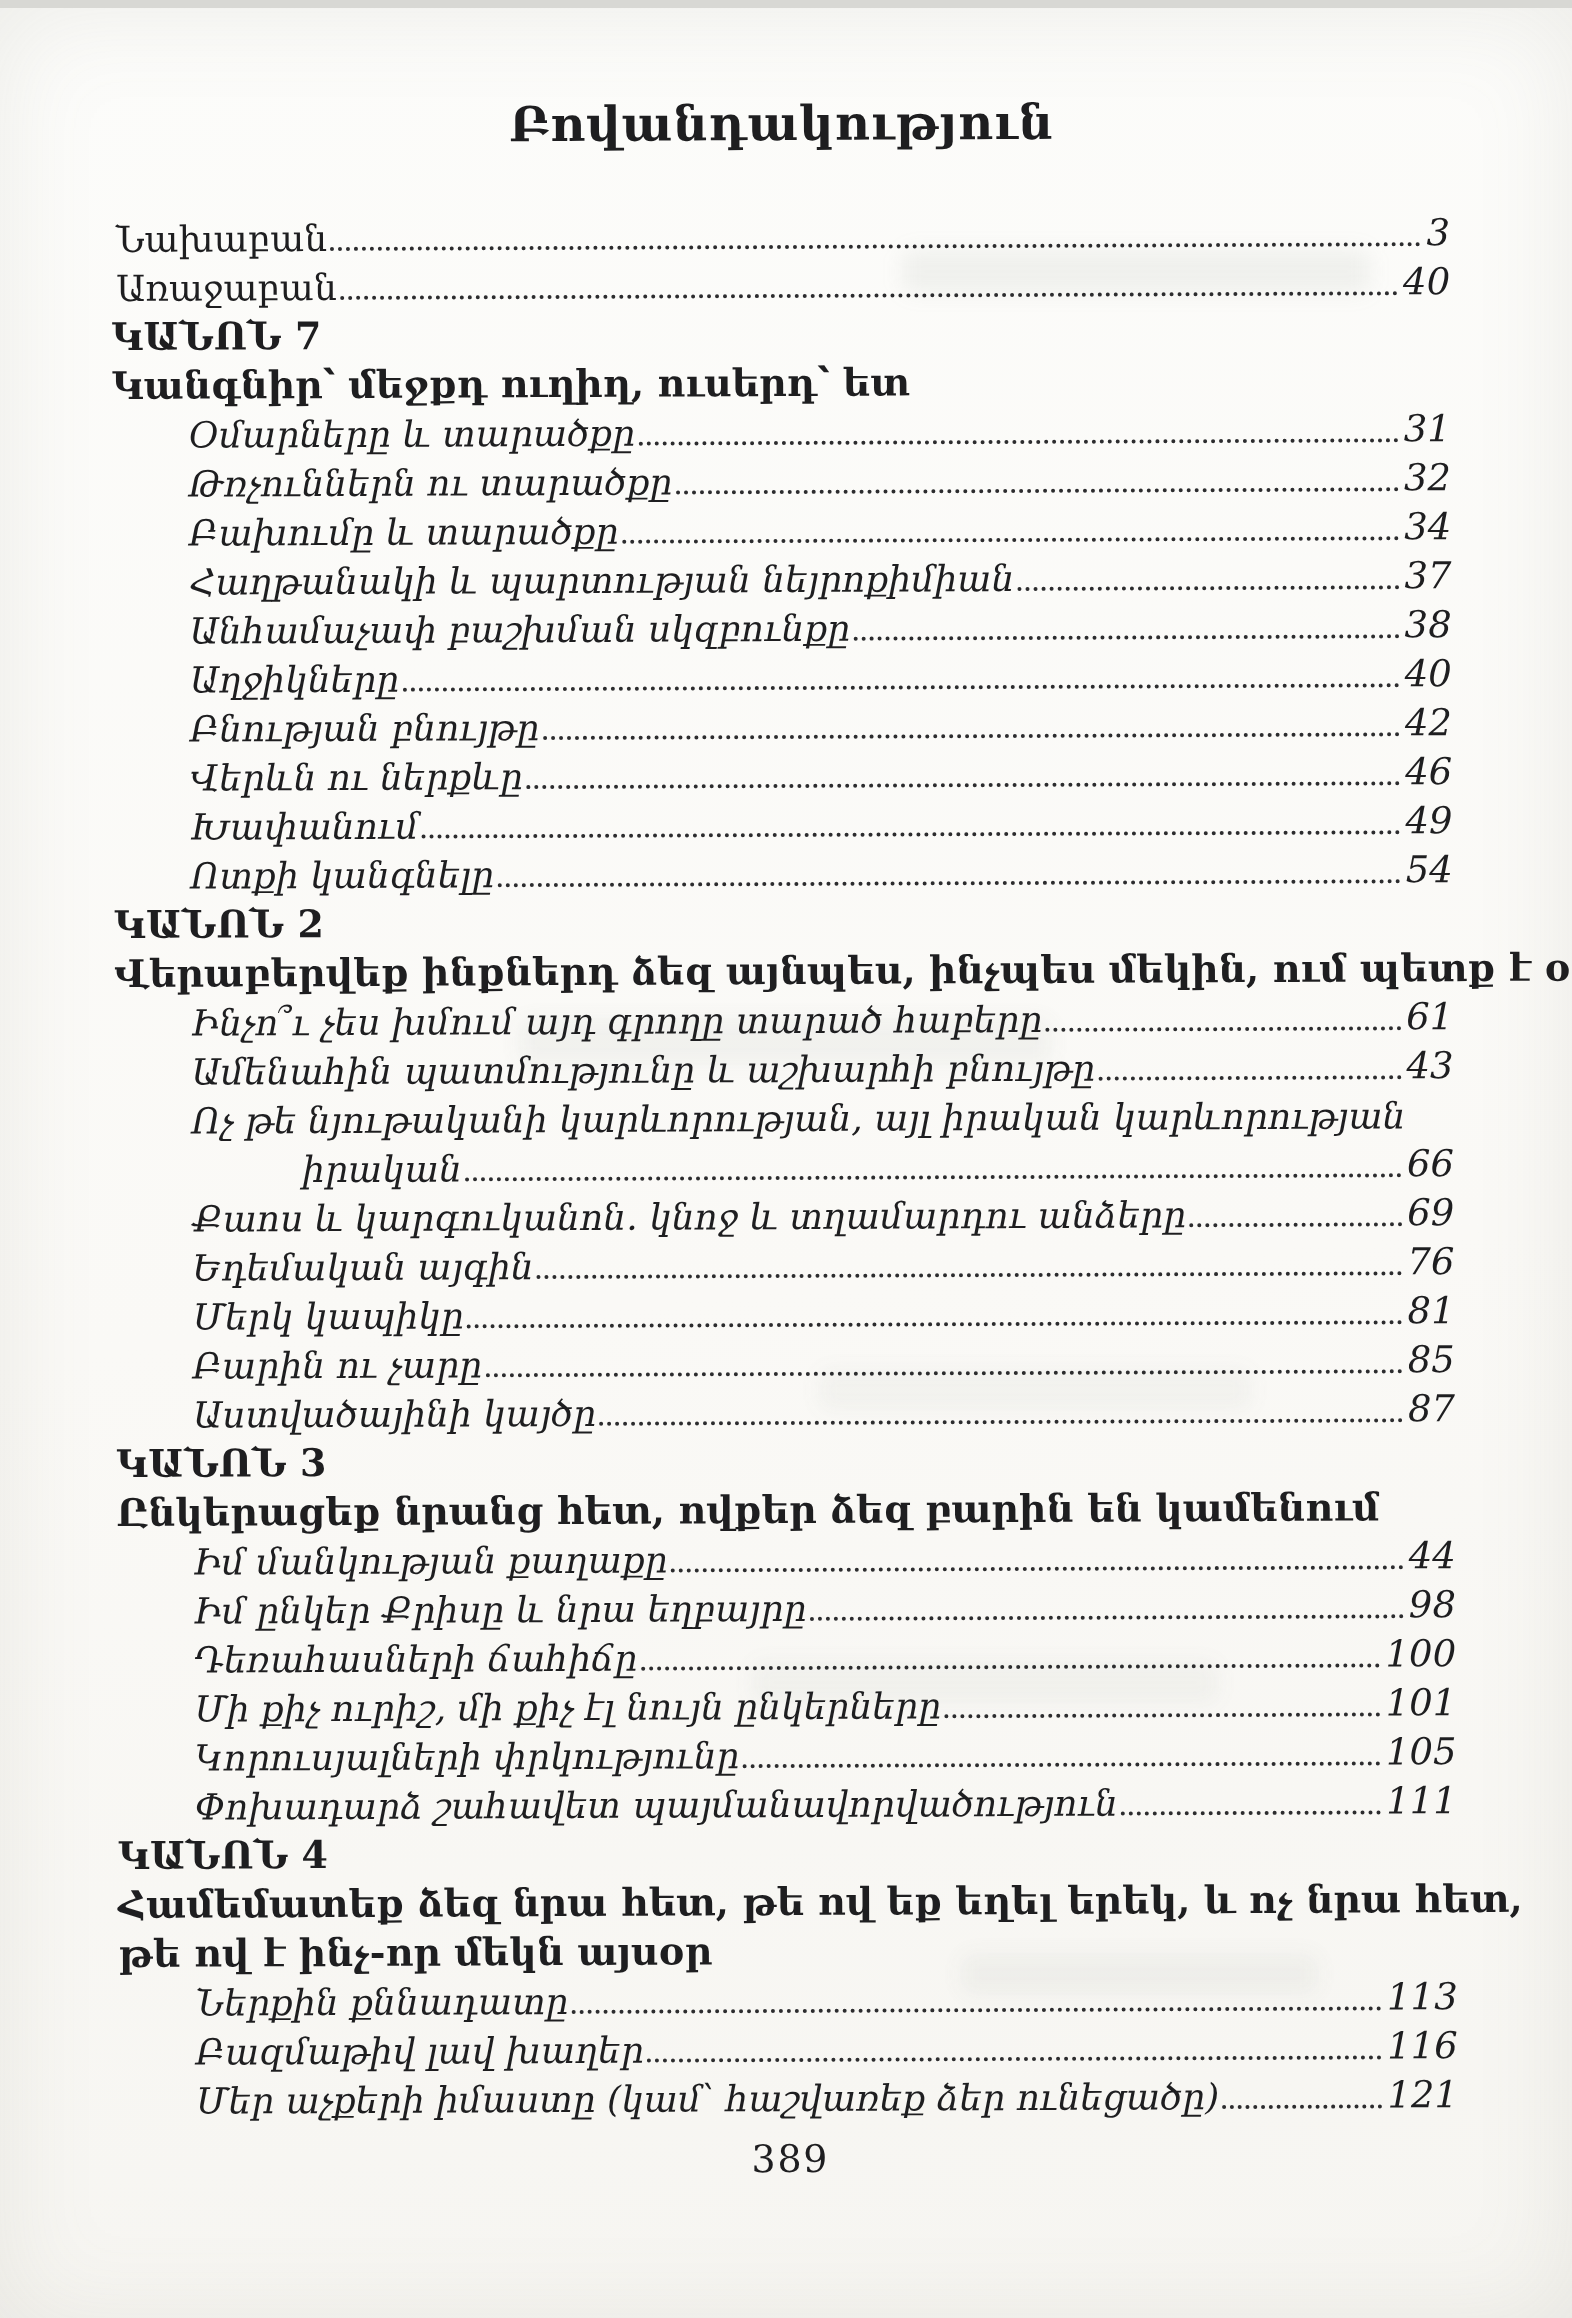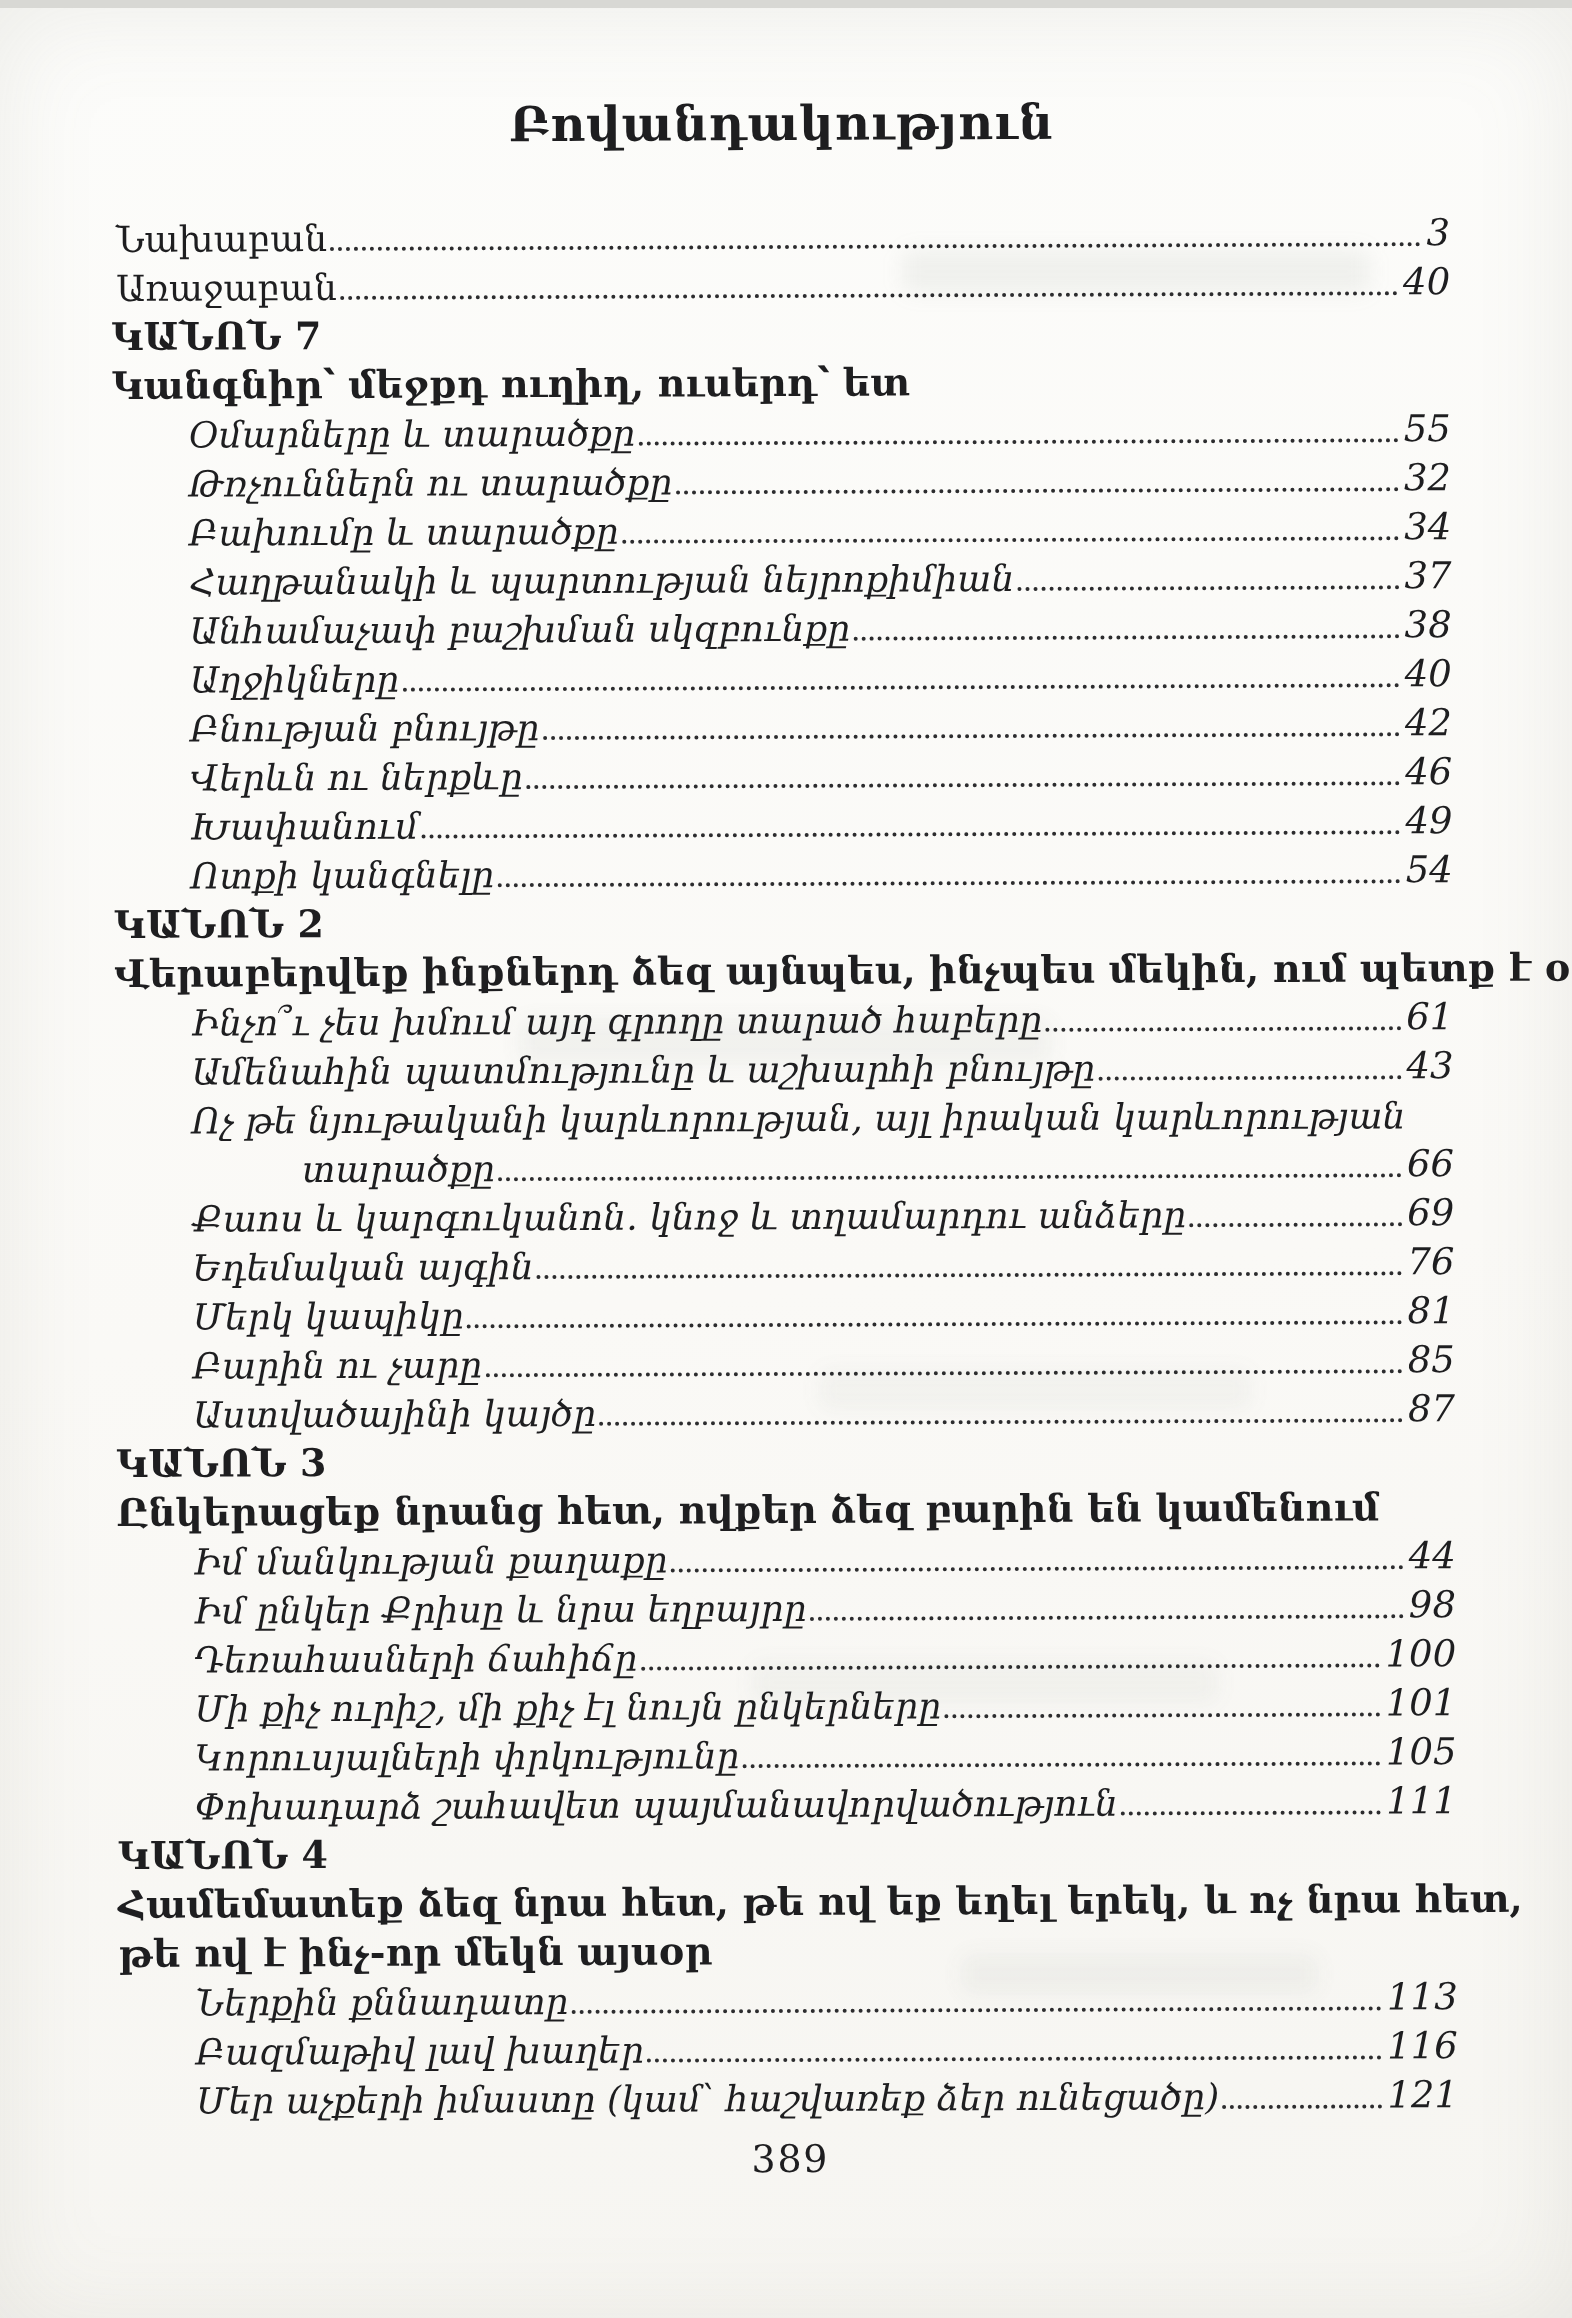--- a/index.html
+++ b/index.html
@@ -60,21 +60,21 @@
         </div>
         <div class="row chapter">
           <span class="label">ԿԱՆՈՆ 7</span>
         </div>
         <div class="row heading">
           <span class="label">Կանգնիր՝ մեջքդ ուղիղ, ուսերդ՝ ետ</span>
         </div>
         <div class="row sub">
           <span class="label">Օմարները և տարածքը</span>
           <span class="dots"></span>
-          <span class="pg">55</span>
+          <span class="pg">31</span>
         </div>
         <div class="row sub">
           <span class="label">Թռչուններն ու տարածքը</span>
           <span class="dots"></span>
           <span class="pg">32</span>
         </div>
         <div class="row sub">
           <span class="label">Բախումը և տարածքը</span>
           <span class="dots"></span>
           <span class="pg">34</span>
@@ -127,21 +127,21 @@
         </div>
         <div class="row sub">
           <span class="label">Ամենահին պատմությունը և աշխարհի բնույթը</span>
           <span class="dots"></span>
           <span class="pg">43</span>
         </div>
         <div class="row sub">
           <span class="label">Ոչ թե նյութականի կարևորության, այլ իրական կարևորության</span>
         </div>
         <div class="row sub2">
-          <span class="label">տարածքը</span>
+          <span class="label">իրական</span>
           <span class="dots"></span>
           <span class="pg">66</span>
         </div>
         <div class="row sub">
           <span class="label">Քաոս և կարգուկանոն. կնոջ և տղամարդու անձերը</span>
           <span class="dots"></span>
           <span class="pg">69</span>
         </div>
         <div class="row sub">
           <span class="label">Եդեմական այգին</span>

